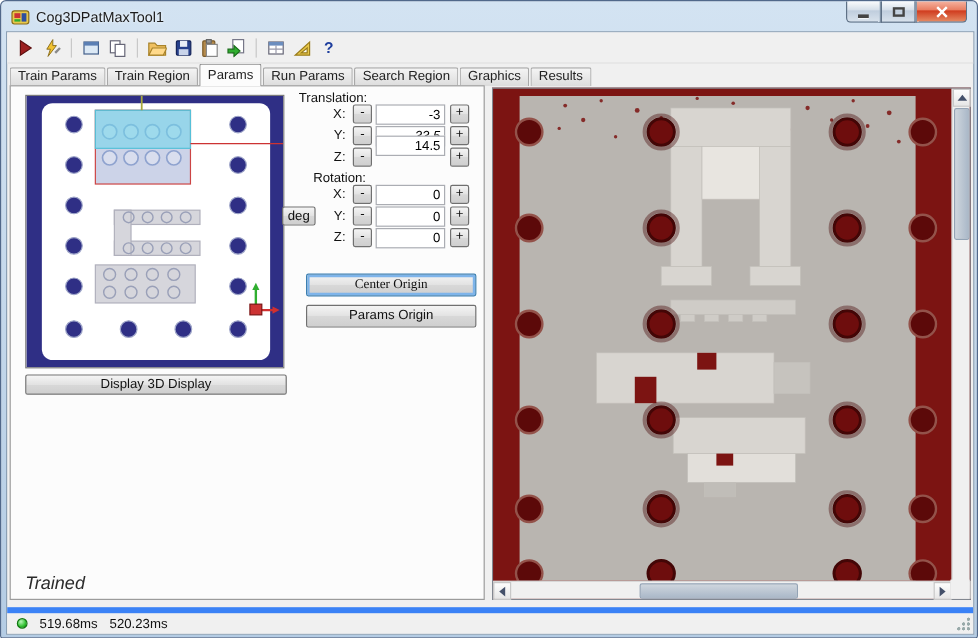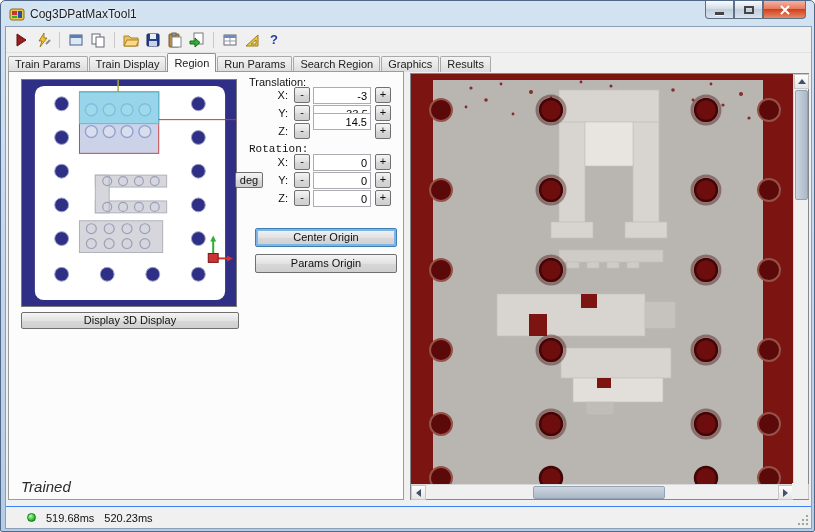--- a/index.html
+++ b/index.html
@@ -81,21 +81,21 @@
   .scroll-btn { position:absolute; width:15px; height:15px; display:flex; align-items:center; justify-content:center;
     background:linear-gradient(#fdfdfd,#e6e6e6); border:1px solid #c8c8c8; }
   .v-thumb { position:absolute; left:1px; top:16px; width:13px; height:110px; border-radius:2px;
     background:linear-gradient(90deg,#cfd6de,#aab8c8); border:1px solid #93a3b5; }
   .h-thumb { position:absolute; top:1px; left:122px; width:132px; height:13px; border-radius:2px;
     background:linear-gradient(#cfd6de,#aab8c8); border:1px solid #93a3b5; }
   .scroll-corner { position:absolute; right:0; bottom:0; width:16px; height:16px; background:#f0f0f0; }
 
   
   .statusbar { position:absolute; left:0; bottom:0; width:100%; height:22px;
-    background:#f0f0f0; border-top:1px solid #3b82f6; display:flex; align-items:center; padding-left:21px; gap:10px; }
+    background:#f0f0f0; border-top:5px solid #3b82f6; display:flex; align-items:center; padding-left:8px; gap:10px; }
   .led { width:9px; height:9px; border-radius:50%;
     background:radial-gradient(circle at 35% 30%, #b8f7b8, #2fbf2f 60%, #148014); border:1px solid #117711; }
   .status-time { font-size:11px; color:#111; }
   .grip { position:absolute; right:2px; bottom:2px; width:12px; height:12px;
     background:
       radial-gradient(circle at 10px 10px, #9aa 1.2px, transparent 1.6px),
       radial-gradient(circle at 6px 10px, #9aa 1.2px, transparent 1.6px),
       radial-gradient(circle at 10px 6px, #9aa 1.2px, transparent 1.6px),
       radial-gradient(circle at 2px 10px, #9aa 1.2px, transparent 1.6px),
       radial-gradient(circle at 6px 6px, #9aa 1.2px, transparent 1.6px),
@@ -198,22 +198,22 @@
           <polygon points="7,12 12,12 12,8" fill="#fcfcf0" stroke="#9a7d1d"></polygon>
         </svg>
       </div>
       <div class="tb-icon">
         <span class="help-glyph">?</span>
       </div>
     </div>
 
     <div class="tabs">
       <div class="tab">Train Params</div>
-      <div class="tab">Train Display</div>
-      <div class="tab selected">Region</div>
+      <div class="tab">Train Region</div>
+      <div class="tab selected">Params</div>
       <div class="tab">Run Params</div>
       <div class="tab">Search Region</div>
       <div class="tab">Graphics</div>
       <div class="tab">Results</div>
     </div>
 
     <div class="tab-page">
 
       <svg class="view3d" viewBox="0 0 216 228" preserveAspectRatio="none">
         <rect width="216" height="228" fill="#2f2f85"></rect>
@@ -300,39 +300,39 @@
       <div class="axis-label" style="left:253px; top:35px;">Y:</div>
       <div class="btn spin-btn" style="left:285px; top:33px;">-</div>
       <input class="num-field" style="left: 304px; top: 33px; font-style: italic;" value="-33.5">
       <div class="btn spin-btn" style="left:366px; top:33px;">+</div>
 
       <div class="axis-label" style="left:253px; top:53px;">Z:</div>
       <div class="btn spin-btn" style="left:285px; top:51px;">-</div>
       <input class="num-field" style="left: 304px; top: 41px;" value="14.5">
       <div class="btn spin-btn" style="left:366px; top:51px;">+</div>
 
-      <div class="group-label" style="left:240px; top:71px;font-family:Liberation Mono, monospace;">Rotation:</div>
+      <div class="group-label" style="left:252px; top:71px;">Rotation:</div>
 
       <div class="axis-label" style="left:253px; top:84px;">X:</div>
       <div class="btn spin-btn" style="left:285px; top:82px;">-</div>
       <input class="num-field" style="left: 304px; top: 82px;" value="0">
       <div class="btn spin-btn" style="left:366px; top:82px;">+</div>
 
       <div class="btn deg-btn" style="top:100px;">deg</div>
       <div class="axis-label" style="left:253px; top:102px;">Y:</div>
       <div class="btn spin-btn" style="left:285px; top:100px;">-</div>
       <input class="num-field" style="left: 304px; top: 100px;" value="0">
       <div class="btn spin-btn" style="left:366px; top:100px;">+</div>
 
       <div class="axis-label" style="left:253px; top:120px;">Z:</div>
       <div class="btn spin-btn" style="left:285px; top:118px;">-</div>
       <input class="num-field" style="left: 304px; top: 118px;" value="0">
       <div class="btn spin-btn" style="left:366px; top:118px;">+</div>
 
-      <div class="btn big-btn focused" style="top:156px;">Center Origin</div>
+      <div class="btn big-btn focused" style="top:156px;font-family:Liberation Serif, serif;">Center Origin</div>
       <div class="btn big-btn" style="top:182px;">Params Origin</div>
 
       <div class="trained">Trained</div>
     </div>
 
 
     <div class="image-frame">
       <svg class="image-area" viewBox="0 0 382 410" preserveAspectRatio="none">
         <rect width="382" height="410" fill="#7c1412"></rect>
         <rect x="22" y="6" width="330" height="404" fill="#b9b5b0"></rect>

